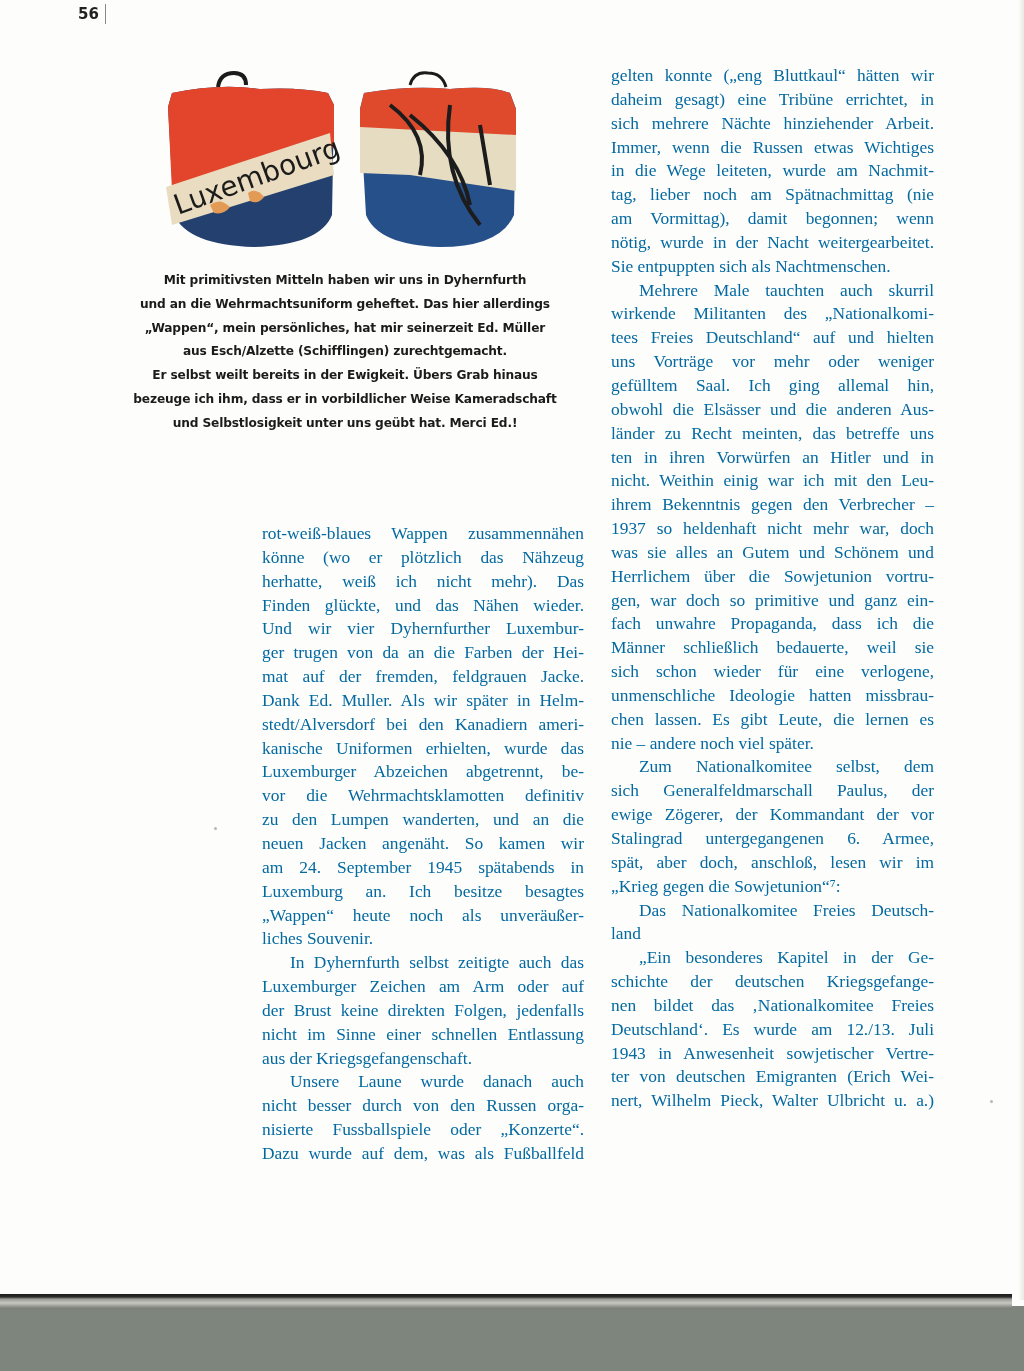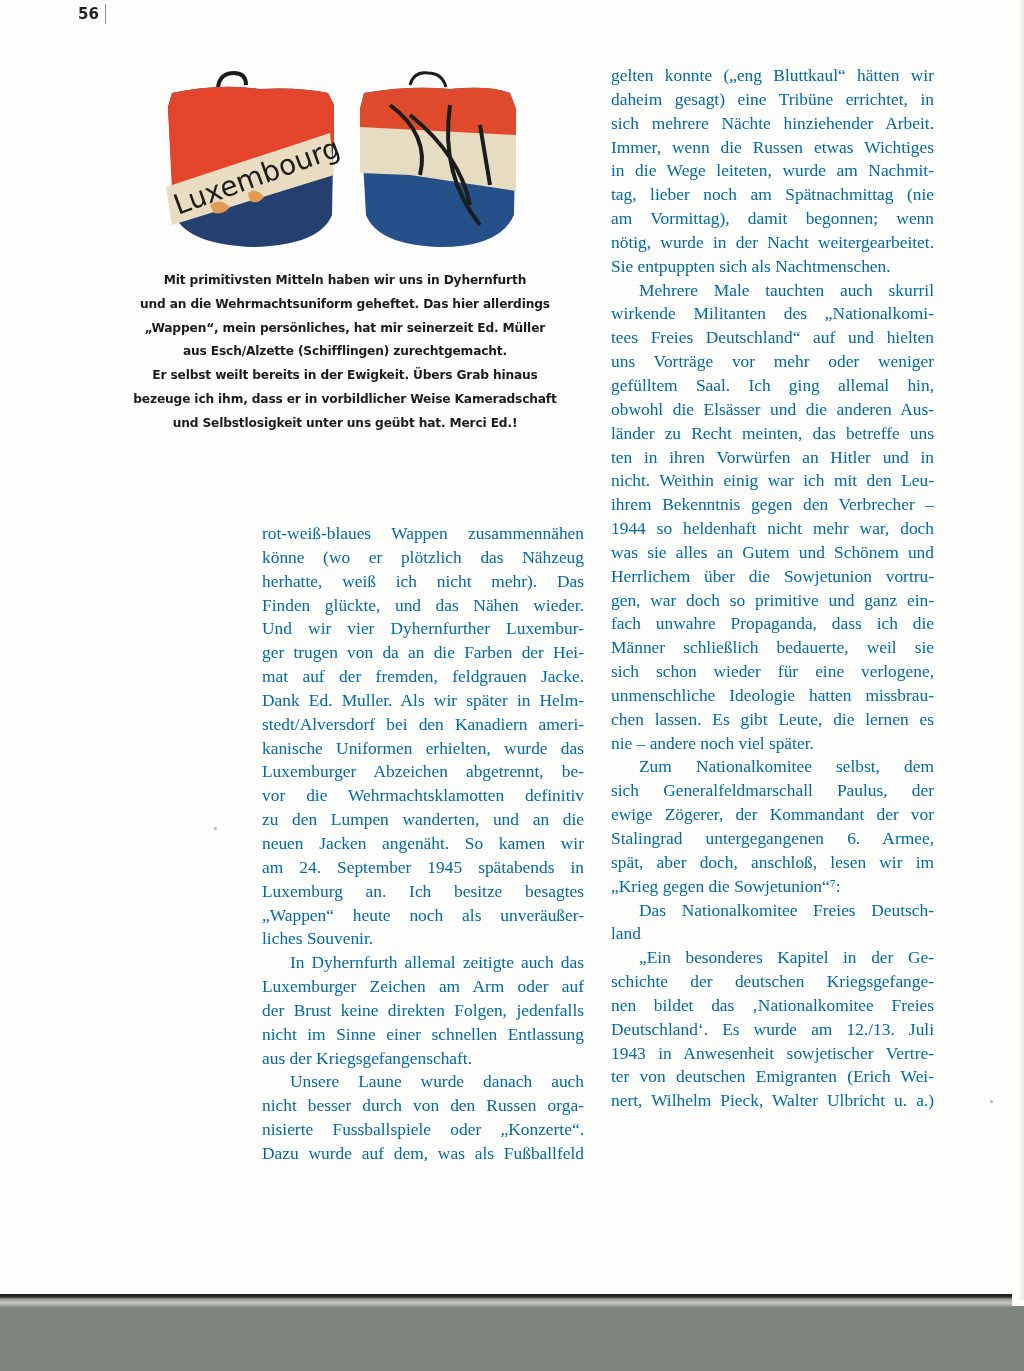--- a/index.html
+++ b/index.html
@@ -95,21 +95,21 @@
   <div class="ln">stedt/Alversdorf bei den Kanadiern ameri-</div>
   <div class="ln">kanische Uniformen erhielten, wurde das</div>
   <div class="ln">Luxemburger Abzeichen abgetrennt, be-</div>
   <div class="ln">vor die Wehrmachtsklamotten definitiv</div>
   <div class="ln">zu den Lumpen wanderten, und an die</div>
   <div class="ln">neuen Jacken angenäht. So kamen wir</div>
   <div class="ln">am 24. September 1945 spätabends in</div>
   <div class="ln">Luxemburg an. Ich besitze besagtes</div>
   <div class="ln">„Wappen“ heute noch als unveräußer-</div>
   <div class="ln last">liches Souvenir.</div>
-  <div class="ln indent">In Dyhernfurth allemal zeitigte auch das</div>
+  <div class="ln indent">In Dyhernfurth selbst zeitigte auch das</div>
   <div class="ln">Luxemburger Zeichen am Arm oder auf</div>
   <div class="ln">der Brust keine direkten Folgen, jedenfalls</div>
   <div class="ln">nicht im Sinne einer schnellen Entlassung</div>
   <div class="ln last">aus der Kriegsgefangenschaft.</div>
   <div class="ln indent">Unsere Laune wurde danach auch</div>
   <div class="ln">nicht besser durch von den Russen orga-</div>
   <div class="ln">nisierte Fussballspiele oder „Konzerte“.</div>
   <div class="ln">Dazu wurde auf dem, was als Fußballfeld</div>
 </div>
 
@@ -126,21 +126,21 @@
   <div class="ln indent">Mehrere Male tauchten auch skurril</div>
   <div class="ln">wirkende Militanten des „Nationalkomi-</div>
   <div class="ln">tees Freies Deutschland“ auf und hielten</div>
   <div class="ln">uns Vorträge vor mehr oder weniger</div>
   <div class="ln">gefülltem Saal. Ich ging allemal hin,</div>
   <div class="ln">obwohl die Elsässer und die anderen Aus-</div>
   <div class="ln">länder zu Recht meinten, das betreffe uns</div>
   <div class="ln">ten in ihren Vorwürfen an Hitler und in</div>
   <div class="ln">nicht. Weithin einig war ich mit den Leu-</div>
   <div class="ln">ihrem Bekenntnis gegen den Verbrecher –</div>
-  <div class="ln">1944 so heldenhaft nicht mehr war, doch</div>
+  <div class="ln">1937 so heldenhaft nicht mehr war, doch</div>
   <div class="ln">was sie alles an Gutem und Schönem und</div>
   <div class="ln">Herrlichem über die Sowjetunion vortru-</div>
   <div class="ln">gen, war doch so primitive und ganz ein-</div>
   <div class="ln">fach unwahre Propaganda, dass ich die</div>
   <div class="ln">Männer schließlich bedauerte, weil sie</div>
   <div class="ln">sich schon wieder für eine verlogene,</div>
   <div class="ln">unmenschliche Ideologie hatten missbrau-</div>
   <div class="ln">chen lassen. Es gibt Leute, die lernen es</div>
   <div class="ln last">nie – andere noch viel später.</div>
   <div class="ln indent">Zum Nationalkomitee selbst, dem</div>

